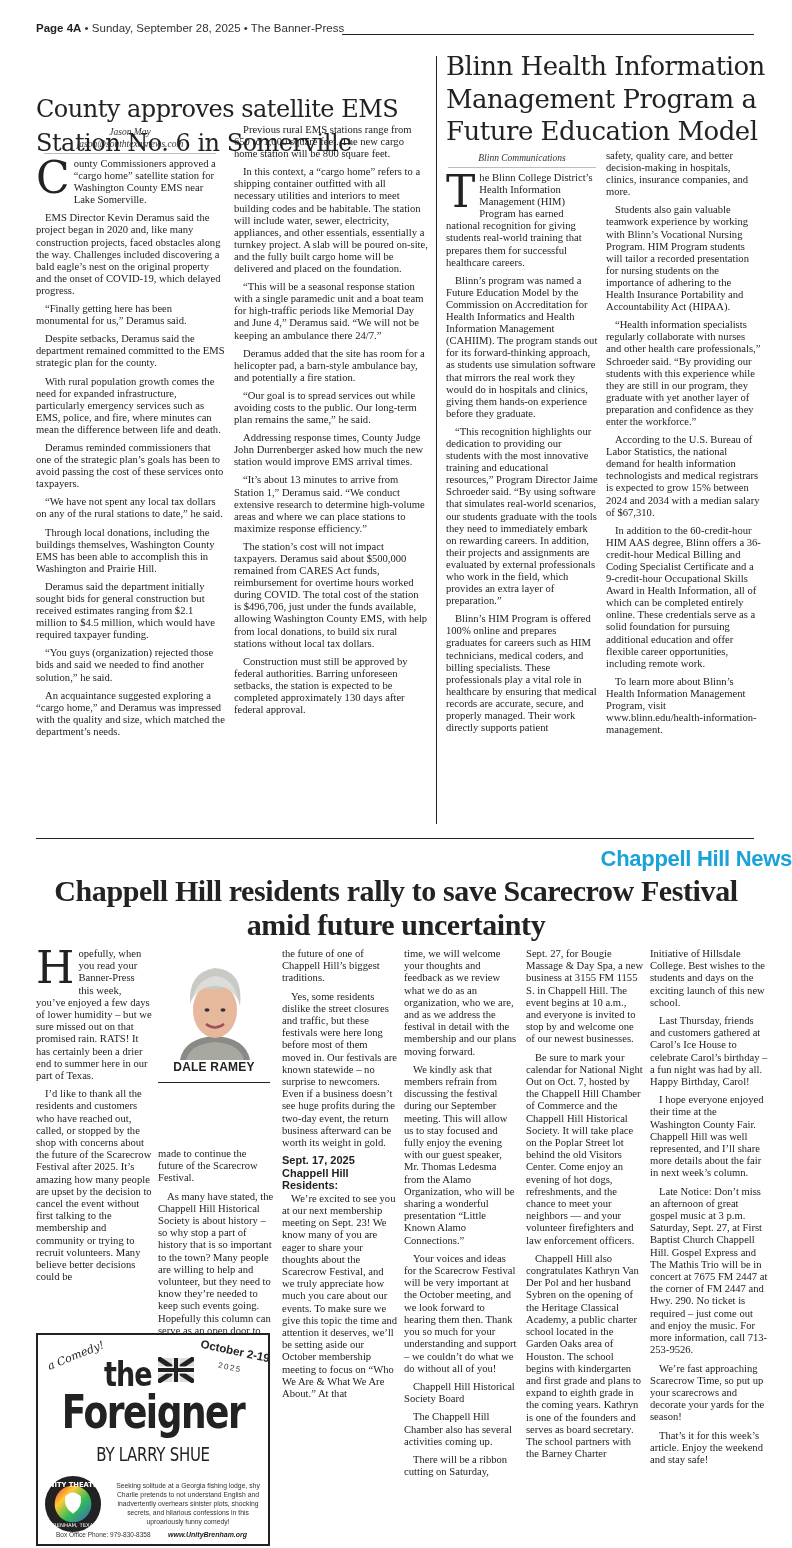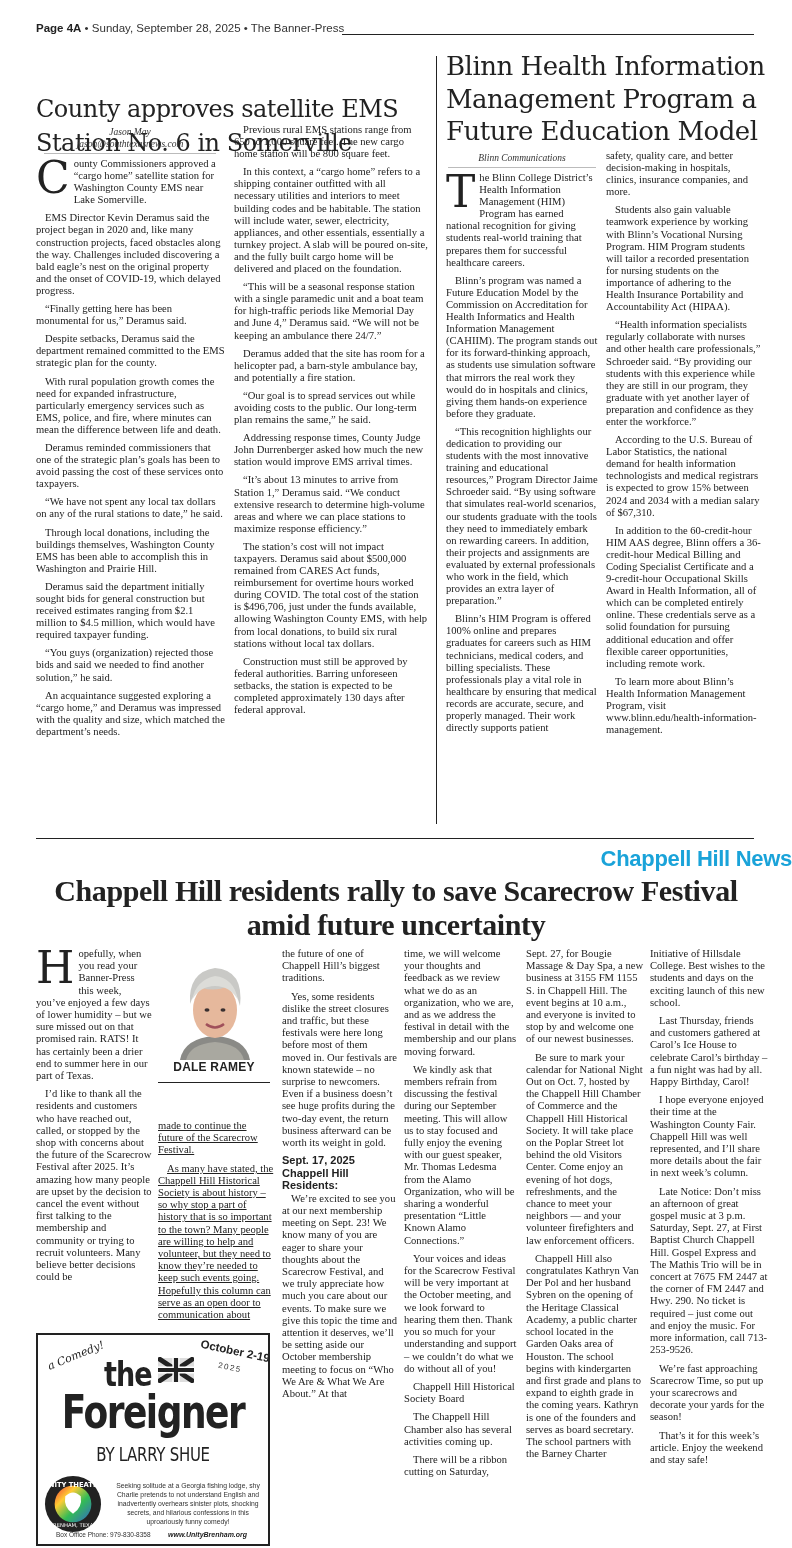--- a/index.html
+++ b/index.html
@@ -131,21 +131,21 @@
     <path d="M18 52 Q16 20 43 16 Q72 18 68 54 Q64 38 56 34 Q44 40 30 36 Q22 40 18 52 Z" fill="#c9c9c6"></path>
     <path d="M20 48 Q24 28 43 24 Q62 26 66 48 Q58 34 43 34 Q28 34 20 48 Z" fill="#dcdcd8"></path>
     <ellipse cx="35" cy="58" rx="2.5" ry="1.8" fill="#3a3030"></ellipse>
     <ellipse cx="51" cy="58" rx="2.5" ry="1.8" fill="#3a3030"></ellipse>
     <path d="M34 72 Q43 79 52 72" stroke="#a0505a" stroke-width="2.5" fill="none"></path>
   </svg>
 </div>
 <div class="abs author-name">DALE RAMEY</div>
 <div class="abs author-rule"></div>
 
-<div class="abs col2" style="left:158px; top:1120px; width:116px;text-decoration:underline;">
+<div class="abs col2" style="left:158px; top:1148px; width:116px;">
   <p class="noind">made to continue the future of the Scarecrow Festival.</p>
   <p>As many have stated, the Chappell Hill Historical Society is about history – so why stop a part of history that is so important to the town? Many people are willing to help and volunteer, but they need to know they’re needed to keep such events going. Hopefully this column can serve as an open door to communication about</p>
 </div>
 
 <div class="abs col2" style="left:282px; top:948px; width:116px;">
   <p class="noind">the future of one of Chappell Hill’s biggest traditions.</p>
   <p>Yes, some residents dislike the street closures and traffic, but these festivals were here long before most of them moved in. Our festivals are known statewide – no surprise to newcomers. Even if a business doesn’t see huge profits during the two-day event, the return business afterward can be worth its weight in gold.</p>
   <div class="letter-head">Sept. 17, 2025</div>
   <div class="letter-head" style="margin-top:0">Chappell Hill</div>
   <div class="letter-head" style="margin-top:0">Residents:</div>

